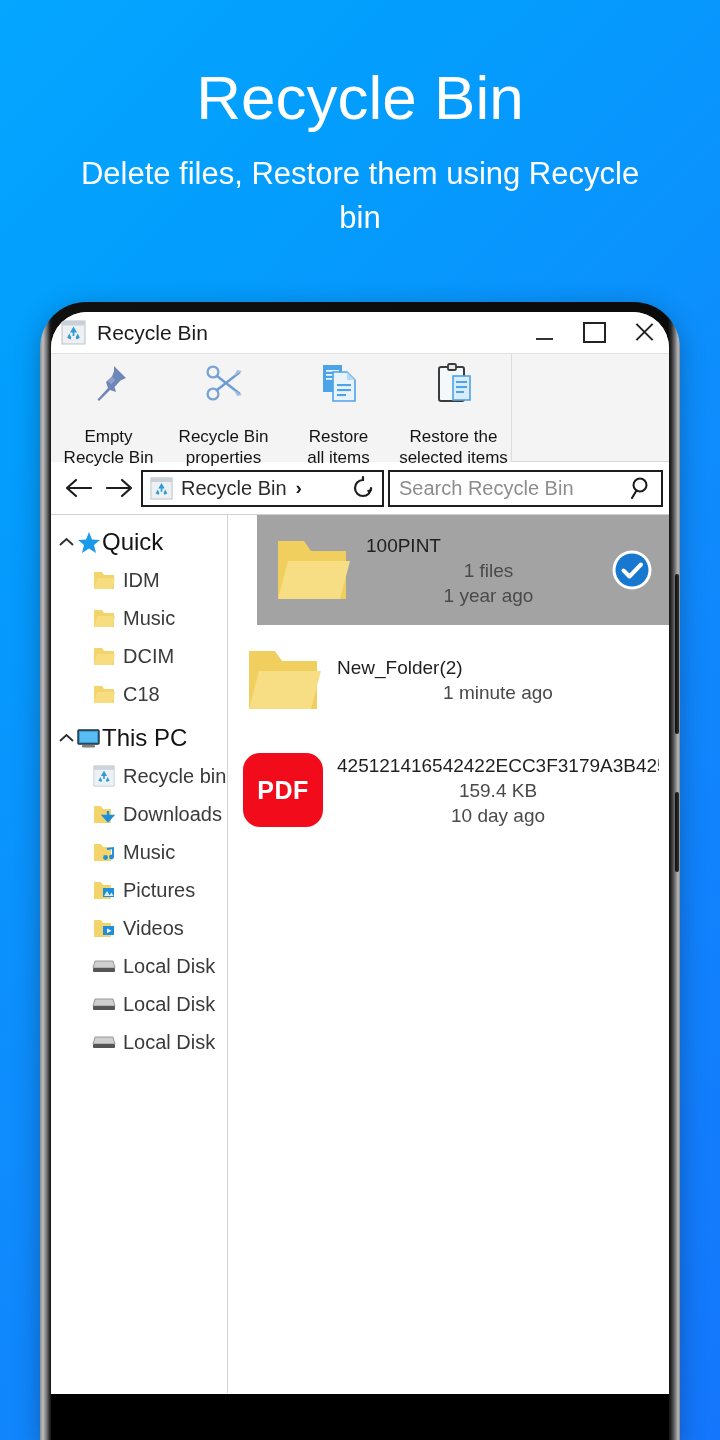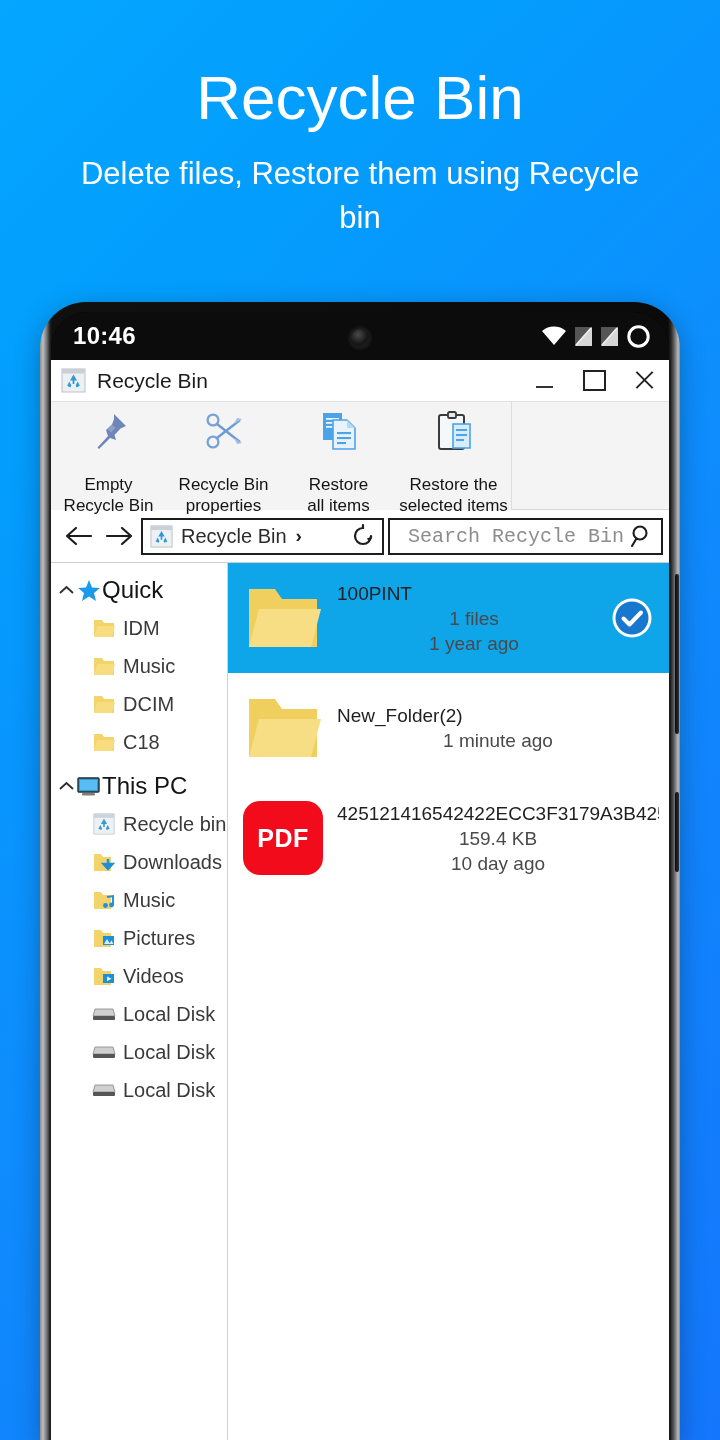--- a/index.html
+++ b/index.html
@@ -279,24 +279,23 @@
     display: flex;
     align-items: center;
   }
   #searchbox {
     flex: 1 1 auto;
     height: 37px;
     margin-left: 4px;
     border: 2px solid #1d1d1d;
     display: flex;
     align-items: center;
-    padding: 0 6px 0 18px;
+    padding: 0 6px 0 9px;
     box-sizing: border-box;
     background: #fff;
-    font-family: Liberation Mono, monospace;
   }
   #search-placeholder {
     flex: 1 1 auto;
     font-size: 20px;
     color: #8d8d8d;
     white-space: nowrap;
   }
 
   
   #body-area {
@@ -367,21 +366,21 @@
     background: #ffffff;
     overflow: hidden;
   }
   .file-row {
     display: flex;
     align-items: center;
     height: 110px;
     padding: 0 10px 0 15px;
     box-sizing: border-box;
   }
-  .file-row.selected { background: #0ea5e9; }
+  .file-row.selected { background: #a3a3a3; margin-left: 29px; }
   .file-thumb {
     width: 80px;
     height: 78px;
     flex: 0 0 auto;
     display: flex;
     align-items: center;
     justify-content: center;
     margin-right: 14px;
   }
   .file-meta {
@@ -431,42 +430,20 @@
     <div class="title">Recycle Bin</div>
     <div class="subtitle">Delete files, Restore them using Recycle bin</div>
   </div>
 
   <div id="phone">
     <div class="side-btn" id="side-btn-volume"></div>
     <div class="side-btn" id="side-btn-power"></div>
 
     <div id="phone-inner">
 
-      <div id="status-bar">
-        <div id="status-clock">10:46</div>
-        <div id="camera-hole"></div>
-        <div id="status-icons">
-          <svg class="sb-icon" width="26" height="20" viewBox="0 0 26 20">
-            <path d="M13 19 L1 5 C4.5 1.8 8.6 0.4 13 0.4 C17.4 0.4 21.5 1.8 25 5 Z" fill="#ffffff"></path>
-          </svg>
-          <svg class="sb-icon" width="19" height="21" viewBox="0 0 19 21">
-            <rect x="1" y="1" width="17" height="19" fill="#555555"></rect>
-            <path d="M18 1 L18 20 L1 20 Z" fill="#d6d6d6"></path>
-            <path d="M2 19 L17 2" stroke="#f0f0f0" stroke-width="1.6" fill="none"></path>
-          </svg>
-          <svg class="sb-icon" width="19" height="21" viewBox="0 0 19 21">
-            <rect x="1" y="1" width="17" height="19" fill="#555555"></rect>
-            <path d="M18 1 L18 20 L1 20 Z" fill="#d6d6d6"></path>
-            <path d="M2 19 L17 2" stroke="#f0f0f0" stroke-width="1.6" fill="none"></path>
-          </svg>
-          <svg class="sb-icon" width="25" height="25" viewBox="0 0 25 25">
-            <circle cx="12.5" cy="12.5" r="9.7" fill="none" stroke="#ffffff" stroke-width="3"></circle>
-          </svg>
-        </div>
-      </div>
 
       <div id="explorer">
 
         <div id="titlebar">
           <div id="titlebar-icon">
             <svg width="25" height="25" viewBox="0 0 25 25">
               <rect x="1" y="1" width="23" height="23" fill="#eef1f4" stroke="#b9c0c7" stroke-width="1"></rect>
               <rect x="1" y="1" width="23" height="4.5" fill="#c9d0d8"></rect>
               <path d="M12.5 6.5 L16 12.5 L13.4 12.5 L13.4 16 L11.6 16 L11.6 12.5 L9 12.5 Z" fill="#2e9ad6" transform="rotate(0 12.5 12)"></path>
               <path d="M8.3 13.6 L6.2 17.8 L9.4 19.4 L10.3 17.6 Z" fill="#2e9ad6"></path>

